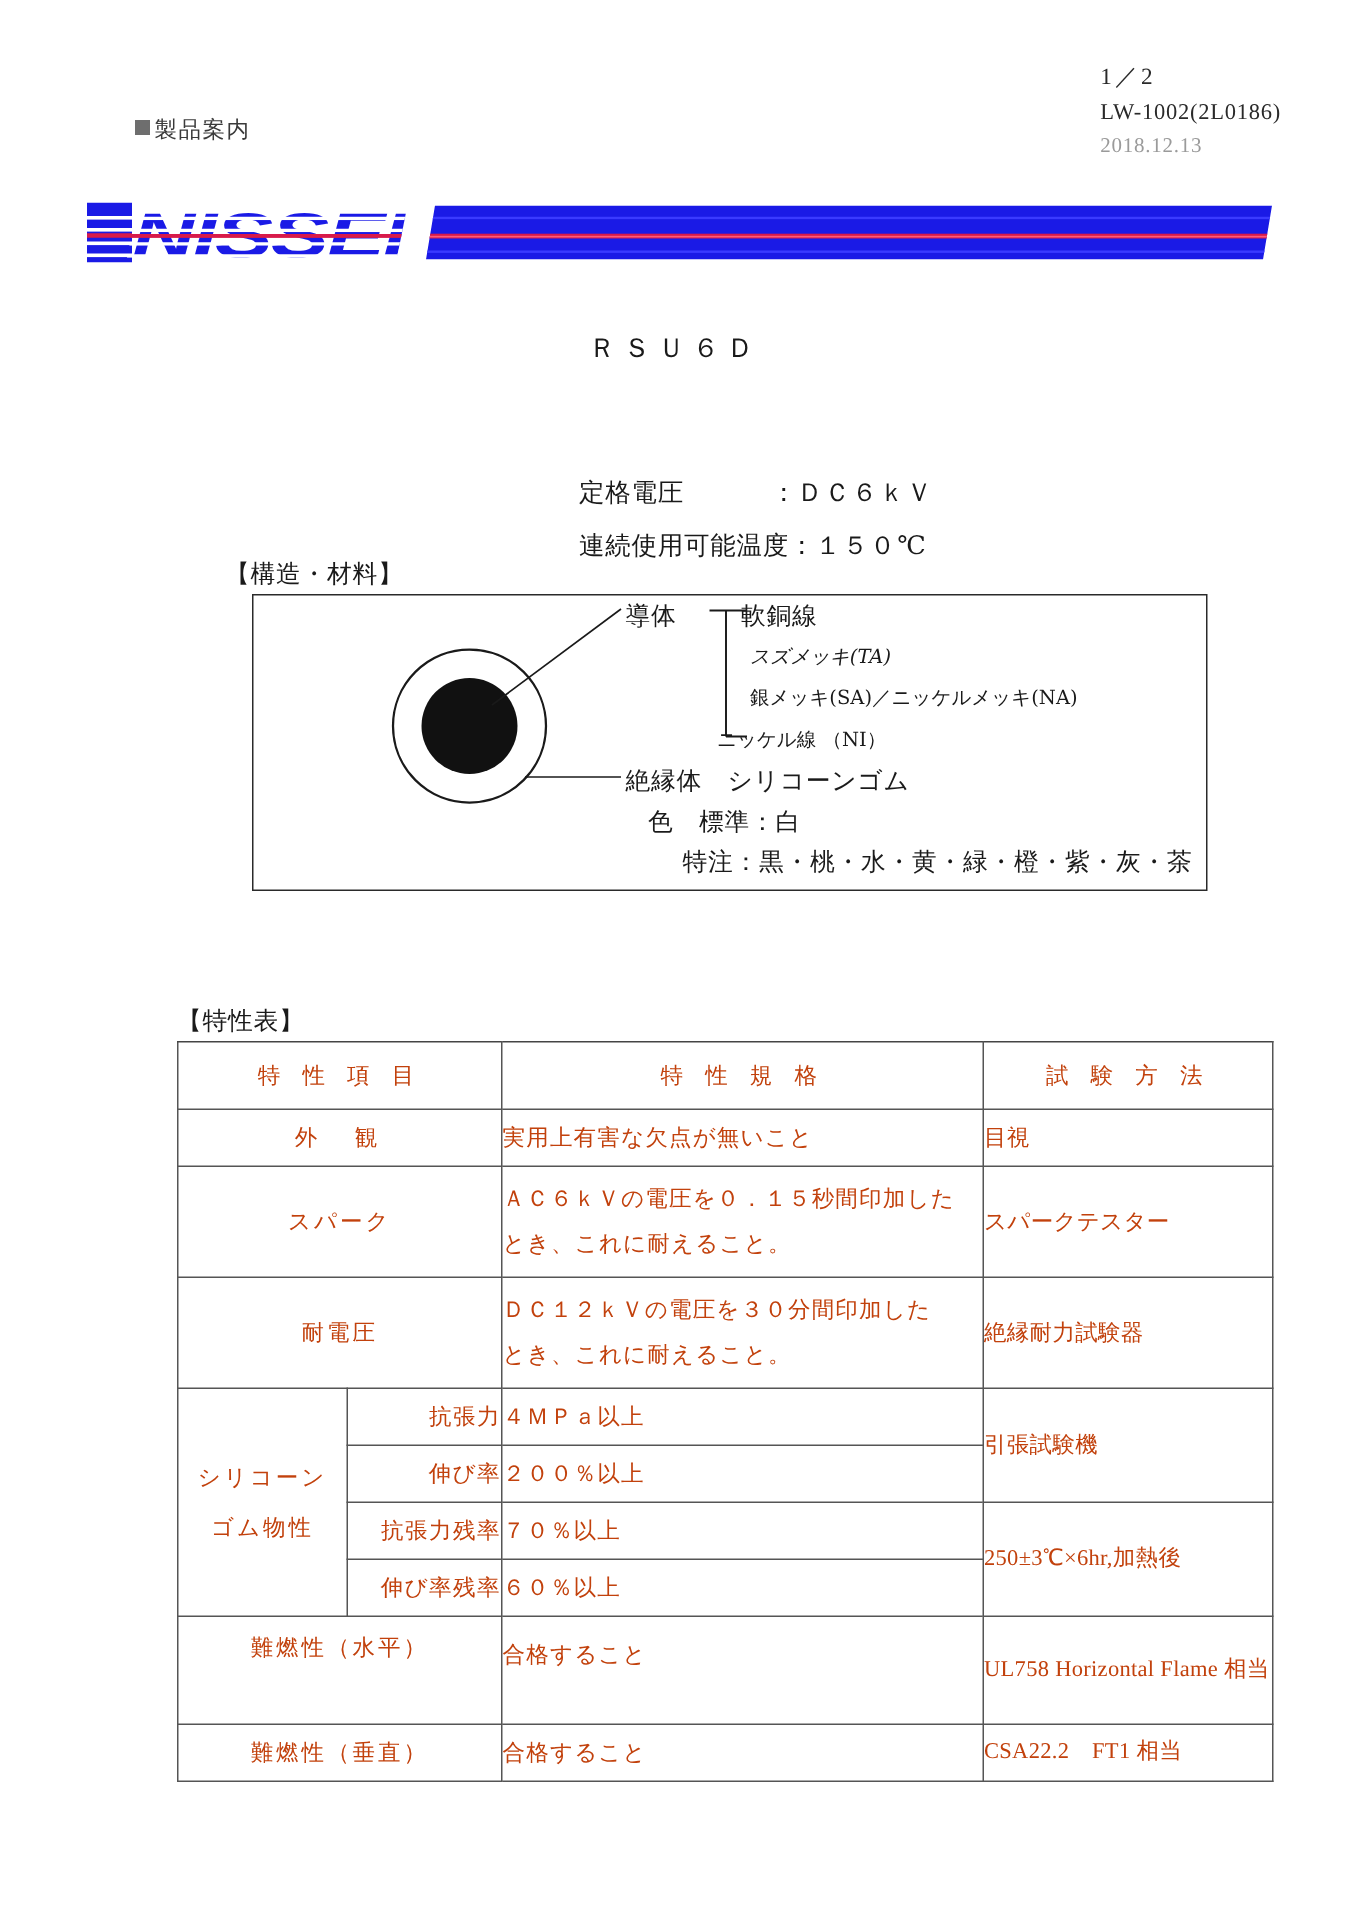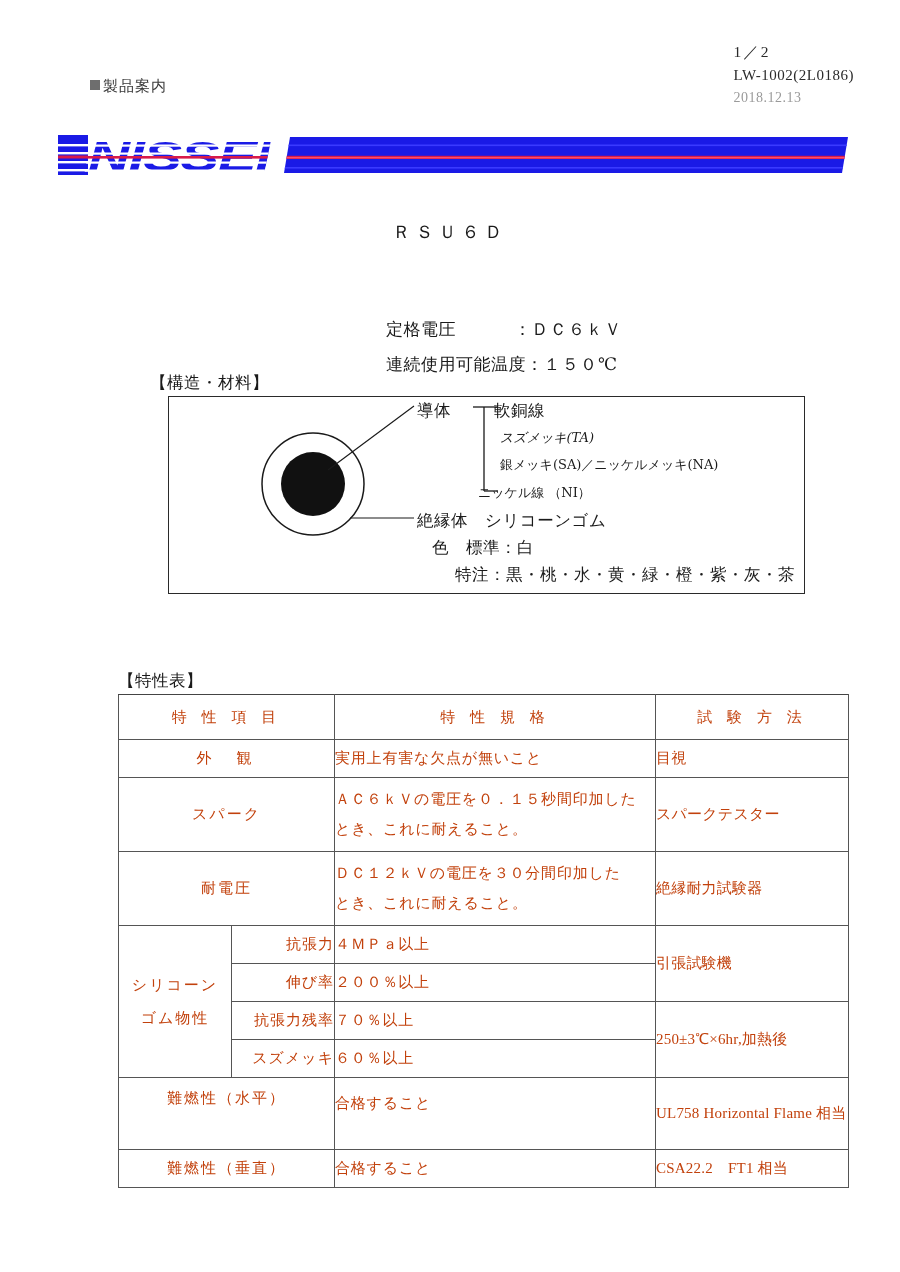--- a/index.html
+++ b/index.html
@@ -270,21 +270,21 @@
       <tr class="r-sub">
         <td class="sub-cell">伸び率</td>
         <td class="spec-cell">２００％以上</td>
       </tr>
       <tr class="r-sub">
         <td class="sub-cell">抗張力残率</td>
         <td class="spec-cell">７０％以上</td>
         <td class="meth-cell mid mono" rowspan="2">250±3℃×6hr,加熱後</td>
       </tr>
       <tr class="r-sub">
-        <td class="sub-cell">スズメッキ</td>
+        <td class="sub-cell">伸び率残率</td>
         <td class="spec-cell">６０％以上</td>
       </tr>
 
       <tr class="r-flame">
         <td class="item-cell" colspan="2" style="vertical-align:top;padding-top:11px;">難燃性（水平）</td>
         <td class="spec-cell" style="vertical-align:top;padding-top:11px;">合格すること</td>
         <td class="meth-cell mono">
           <span class="l2">UL758</span>
           <span class="l2">Horizontal Flame 相当</span>
         </td>

